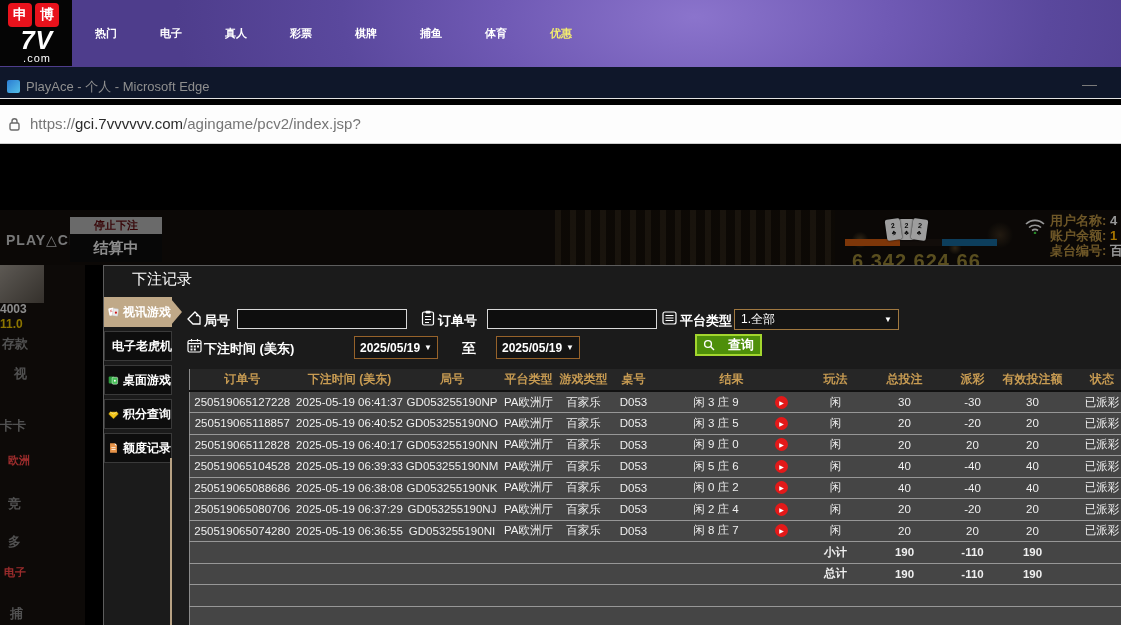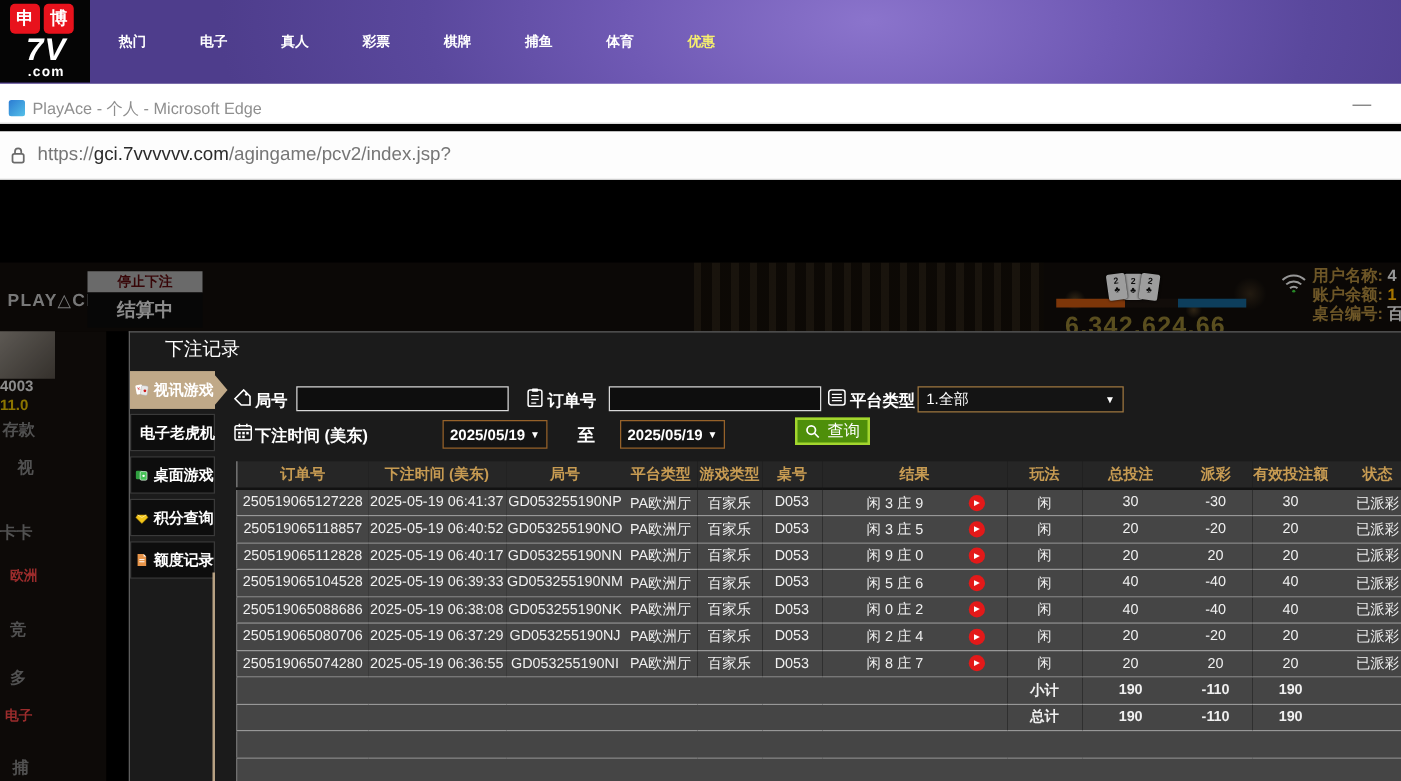--- a/index.html
+++ b/index.html
@@ -8,27 +8,27 @@
   #screen { position:relative; width:1121px; height:625px; overflow:hidden; background:#000; }
 
   
   .navbar { position:absolute; left:0; top:0; width:1121px; height:68px;
     background:radial-gradient(ellipse 520px 260px at 62% 25%, #8b74cc 0%, #6f59b4 38%, #5a489d 68%, #4e3d8c 100%); }
   .logo-box { position:absolute; left:0; top:0; width:72px; height:66px; background:#050505; }
   .logo { position:absolute; left:8px; top:3px; width:58px; }
   .logo-badges { display:flex; gap:3px; }
   .logo-badge { width:24px; height:24px; background:#e8121c; border-radius:4px; color:#fff; font-size:14px; font-weight:bold; display:flex; align-items:center; justify-content:center; }
   .logo-7v { color:#fff; font-size:25px; font-weight:bold; font-style:italic; letter-spacing:1px; line-height:26px; text-align:center; }
-  .logo-com { color:#fff; font-size:11px; font-weight:bold; letter-spacing:1px; line-height:10px; text-align:center; }
+  .logo-com { color:#fff; font-size:11px; font-weight:normal; letter-spacing:1px; line-height:10px; text-align:center; }
   .nav-items { position:absolute; left:95px; top:0; height:66px; display:flex; align-items:center; gap:43px; }
   .nav-item { color:#fff; font-size:11px; font-weight:bold; cursor:pointer; white-space:nowrap; }
   .nav-hl { color:#f5ee6e; }
 
   
-  .titlebar { position:absolute; left:0; top:67px; width:1121px; height:32px; background:#ffffff; border-bottom:1px solid #e2e2e2; }
+  .titlebar { position:absolute; left:0; top:67px; width:1121px; height:32px; background:#0f172a; border-bottom:1px solid #e2e2e2; }
   .favicon { position:absolute; left:7px; top:13px; width:13px; height:13px; border-radius:2px; background:linear-gradient(135deg,#2b7cd3,#54c0e8); }
   .win-title { position:absolute; left:26px; top:11px; color:#8f8f8f; font-size:13px; }
   .min-btn { position:absolute; right:24px; top:8px; color:#7a7a7a; font-size:15px; cursor:pointer; }
   .urlbar { position:absolute; left:0; top:105px; width:1121px; height:39px; background:#fdfdfd; border-bottom:1px solid #cfcfcf; }
   .lock-icon { position:absolute; left:8px; top:12px; }
   .url-text { position:absolute; left:30px; top:10px; font-size:15px; color:#767676; }
   .url-domain { color:#2b2b2b; }
 
   .black-band { position:absolute; left:0; top:144px; width:1121px; height:66px; background:#000; }
 
@@ -79,21 +79,21 @@
   .side-line { position:absolute; left:66px; top:192px; width:2px; height:168px; background:#b7a183; }
 
   
   .f-label { position:absolute; color:#fff; font-size:13px; font-weight:bold; white-space:nowrap; }
   .f-icon { position:absolute; }
   .txt-input { position:absolute; width:170px; height:20px; background:#0e0e0e; border:1px solid #d8d8d8; color:#eee; font-size:12px; padding:0 4px; }
   .date-box { position:absolute; width:84px; height:23px; background:#141414; border:1px solid #96622a; color:#fff; font-size:12px; font-weight:bold; display:flex; align-items:center; justify-content:space-between; padding:0 5px; cursor:pointer; }
   .date-box::after { content:"▼"; font-size:8px; color:#fff; }
   .select-box { position:absolute; width:165px; height:21px; background:#141414; border:1px solid #a07840; color:#fff; font-size:12px; display:flex; align-items:center; justify-content:space-between; padding:0 6px; cursor:pointer; }
   .select-box::after { content:"▼"; font-size:8px; color:#fff; }
-  .search-btn { position:absolute; left:532px; top:68px; height:22px; background:#4e8f0a; border:2px solid #a3d62e; color:#fff; font-size:13px; font-weight:normal; display:flex; align-items:center; gap:6px; padding:0 6px; cursor:pointer; }
+  .search-btn { position:absolute; left:591px; top:68px; height:22px; background:#4e8f0a; border:2px solid #a3d62e; color:#fff; font-size:13px; font-weight:bold; display:flex; align-items:center; gap:13px; padding:0 6px; cursor:pointer; }
 
   
   .bet-table { position:absolute; left:85px; top:103px; width:951px; border-collapse:collapse; table-layout:fixed; border-left:1px solid #8a8a8a; }
   .bet-table th { background:#262626; color:#c79b52; font-size:12px; font-weight:bold; height:22px; border-bottom:2px solid #121212; white-space:nowrap; overflow:hidden; }
   .bet-table td { background:#454545; color:#efefef; font-size:11.5px; height:21.5px; text-align:center; border-bottom:1px solid #979797; white-space:nowrap; overflow:hidden; }
   .result-wrap { display:flex; align-items:center; }
   .result-text { flex:1; text-align:center; }
   .replay-icon { width:13px; height:13px; border-radius:50%; background:#e31919; color:#fff; font-size:6px; display:flex; align-items:center; justify-content:center; margin-right:18px; flex:0 0 13px; cursor:pointer; padding-left:1px; }
   .pay-green { color:#44ef44; }
   .pay-red { color:#c22a2a; }

